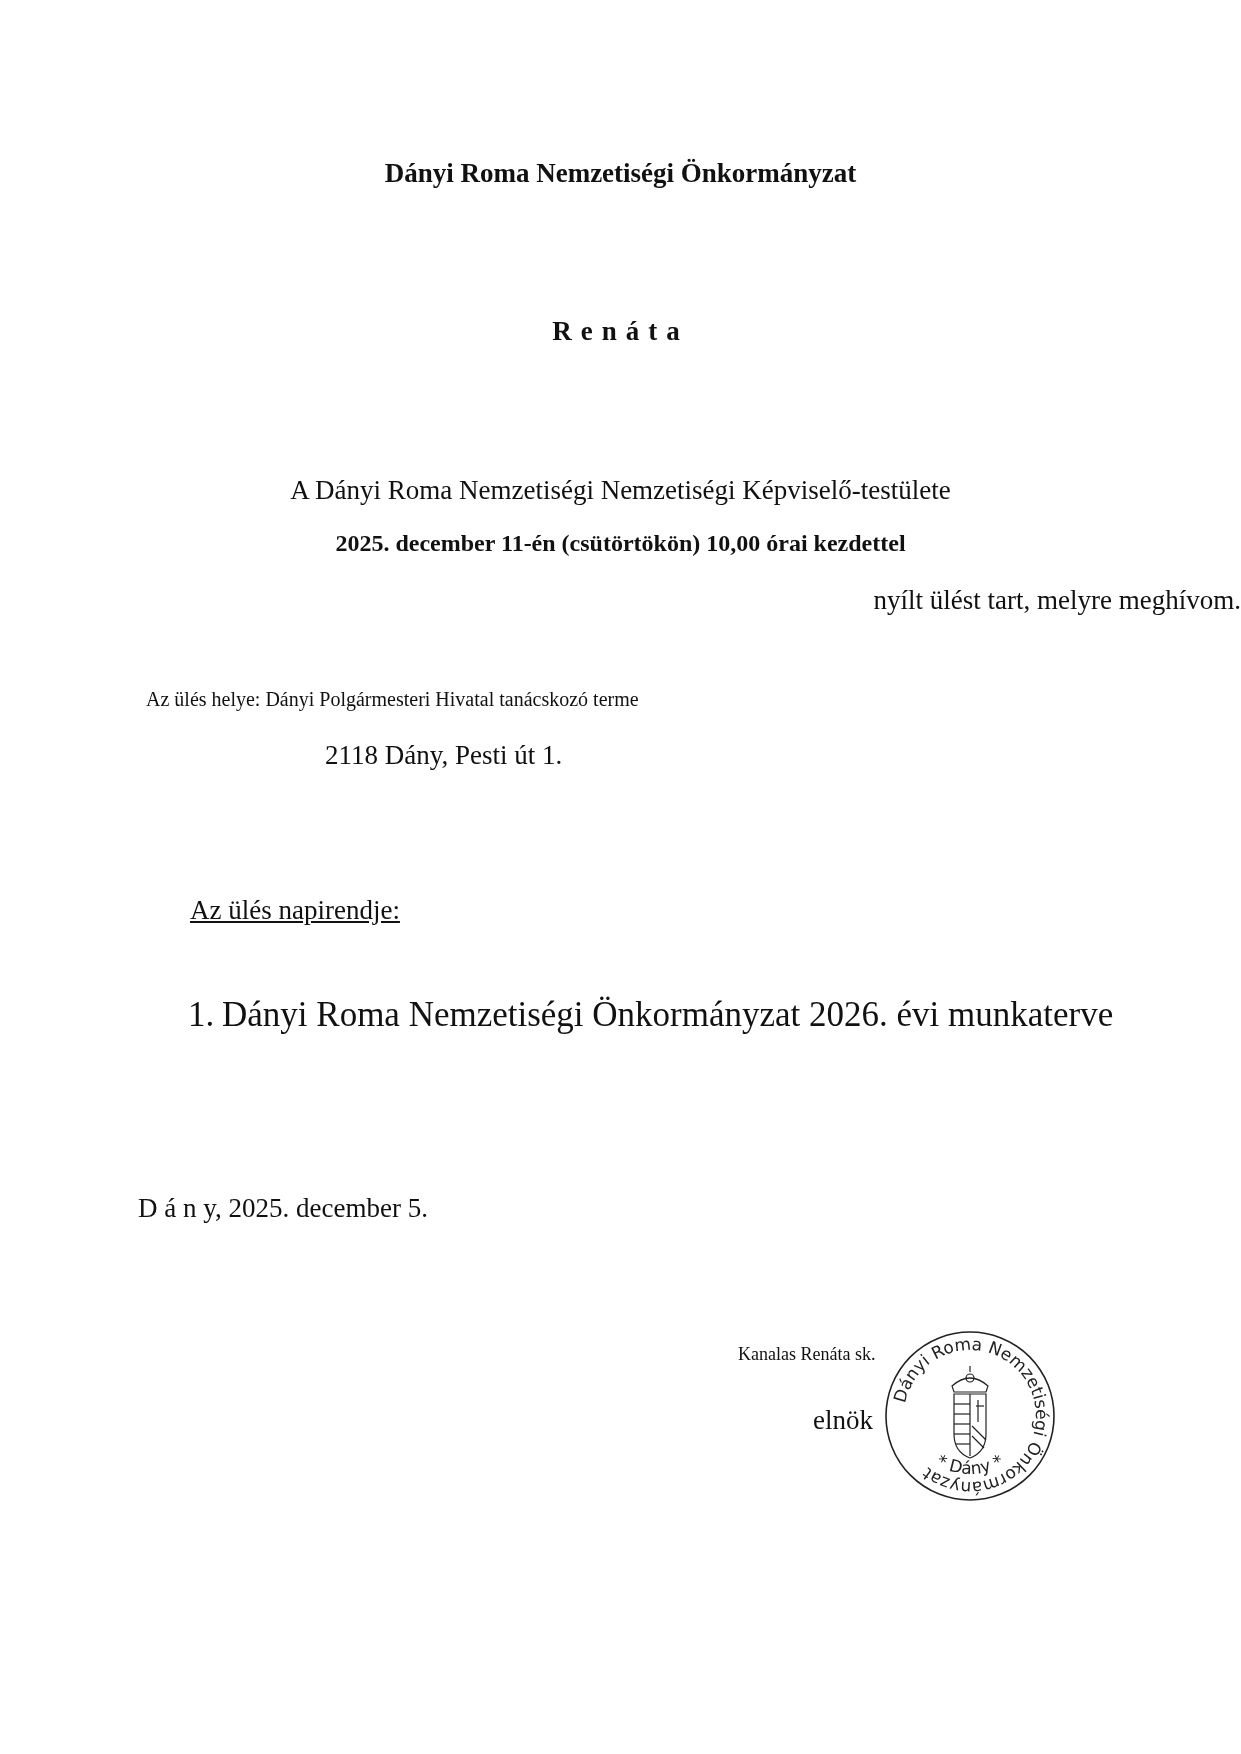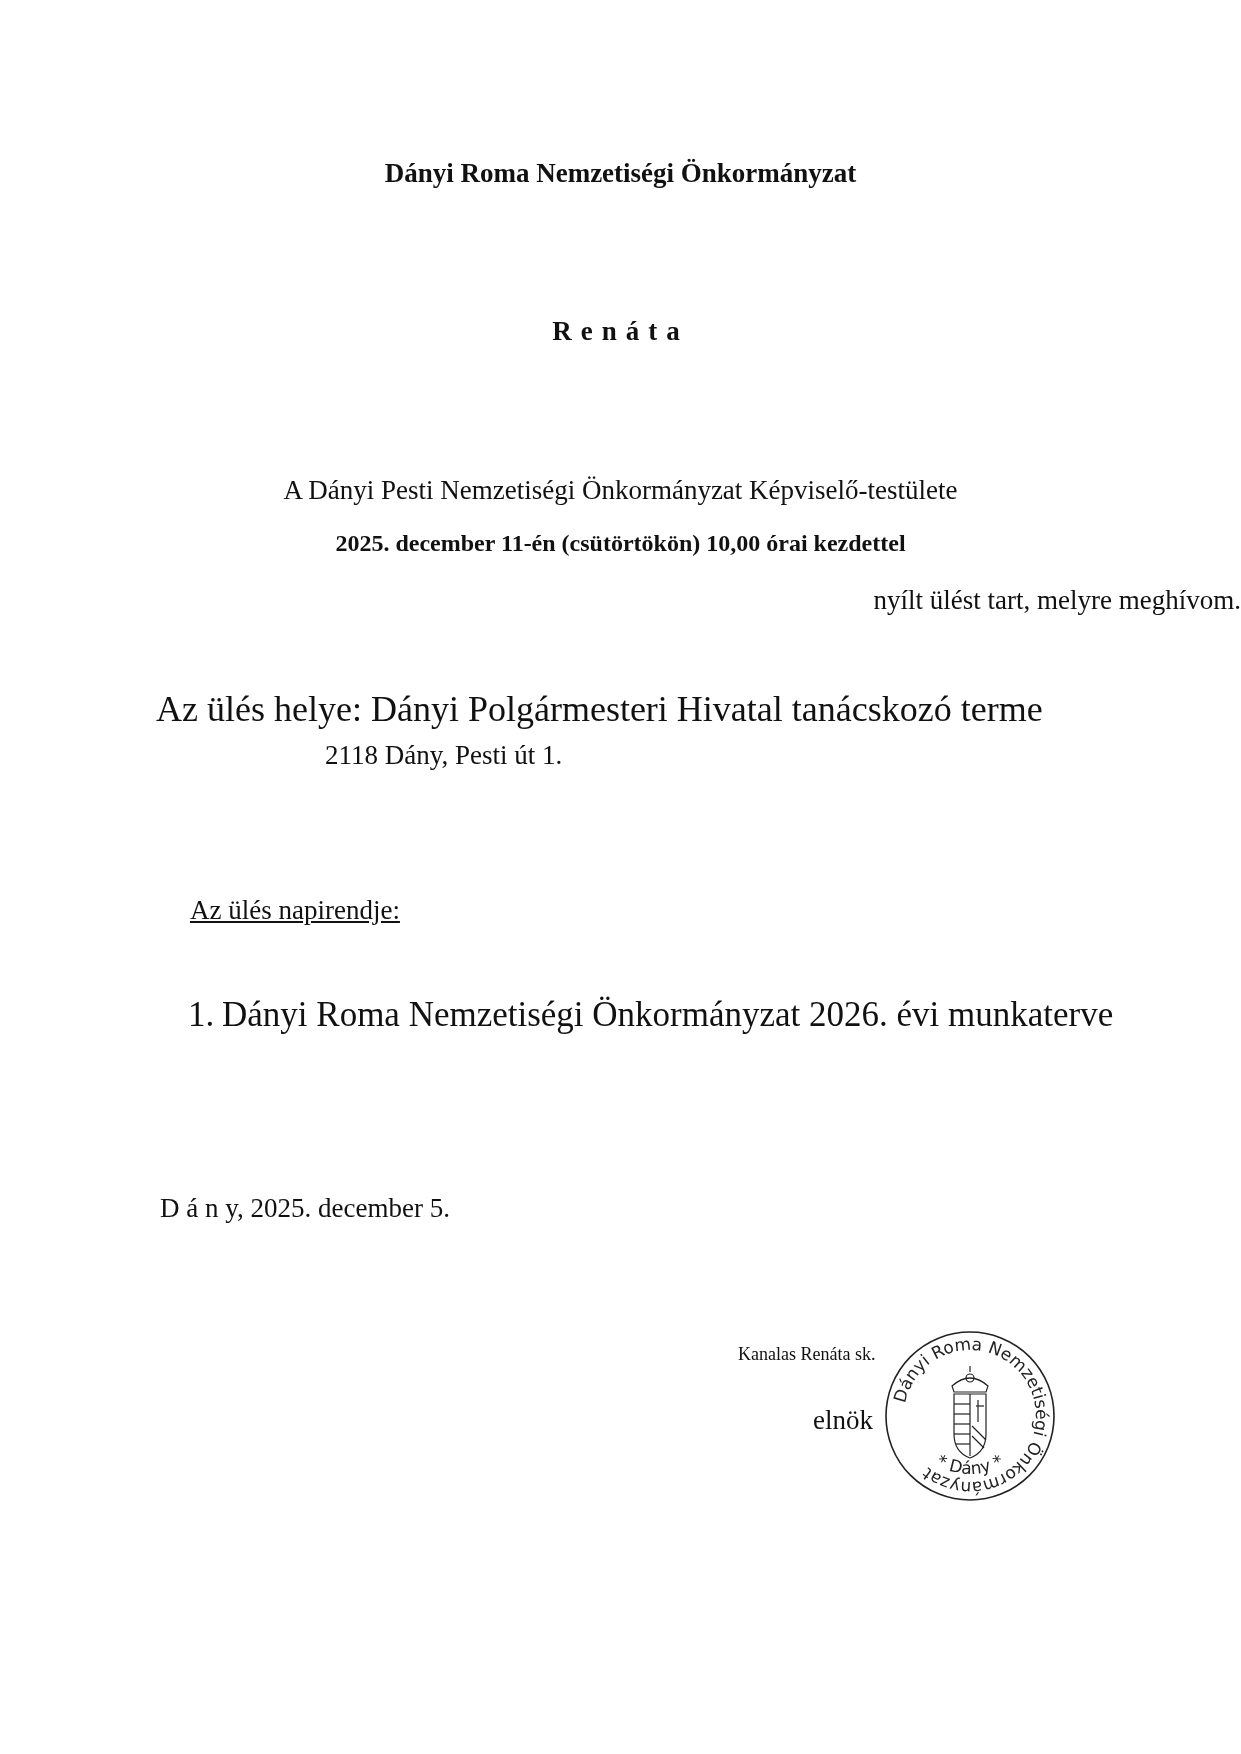--- a/index.html
+++ b/index.html
@@ -7,37 +7,37 @@
     width: 1241px; height: 1754px; position: relative; overflow: hidden;
     font-family: "Liberation Serif", "DejaVu Serif", serif; color: #111111;
   }
   .abs { position: absolute; white-space: nowrap; }
   .center { left: 0; width: 1241px; text-align: center; }
   .org-title { top: 158px; font-size: 27px; font-weight: bold; }
   .doc-title { top: 316px; font-size: 27px; font-weight: bold; letter-spacing: 9px; }
   .intro1 { top: 475px; font-size: 27px; }
   .intro2 { top: 530px; font-size: 24px; font-weight: bold; }
   .intro3 { top: 585px; font-size: 27px; text-align: right; }
-  .loc1 { top: 688px; left: 156px; font-size: 36px; text-align: center; }
+  .loc1 { top: 688px; left: 146px; font-size: 20px; text-align: center; }
   .loc2 { top: 740px; left: 325px; font-size: 27px; }
   .agenda-h { top: 895px; left: 150px; font-size: 27px; text-decoration: underline; margin-left: 40px; }
   .agenda-item { top: 995px; left: 188px; font-size: 35px; }
   .agenda-num { display: inline-block; width: 34px; }
-  .dateline { top: 1193px; left: 160px; font-size: 27px; }
+  .dateline { top: 1193px; left: 138px; font-size: 27px; }
   .signer { top: 1344px; left: 738px; font-size: 18px; }
   .role { top: 1405px; left: 813px; font-size: 27px; }
   .stamp { position: absolute; left: 880px; top: 1326px; width: 180px; height: 180px; }
 </style>
 </head>
 <body>
 
 <div class="abs center org-title">Dányi Roma Nemzetiségi Önkormányzat</div>
 <div class="abs center doc-title">Renáta</div>
 
-<div class="abs center intro1">A Dányi Pesti Nemzetiségi Önkormányzat Képviselő-testülete</div>
+<div class="abs center intro1">A Dányi Roma Nemzetiségi Nemzetiségi Képviselő-testülete</div>
 <div class="abs center intro2">2025. december 11-én (csütörtökön) 10,00 órai kezdettel</div>
 <div class="abs center intro3">nyílt ülést tart, melyre meghívom.</div>
 
 <div class="abs loc1">Az ülés helye: Dányi Polgármesteri Hivatal tanácskozó terme</div>
 <div class="abs loc2">2118 Dány, Pesti út 1.</div>
 
 <div class="abs agenda-h">Az ülés napirendje:</div>
 <div class="abs agenda-item">
   <span class="agenda-num">1.</span><span>Dányi Roma Nemzetiségi Önkormányzat 2026. évi munkaterve</span>
 </div>

